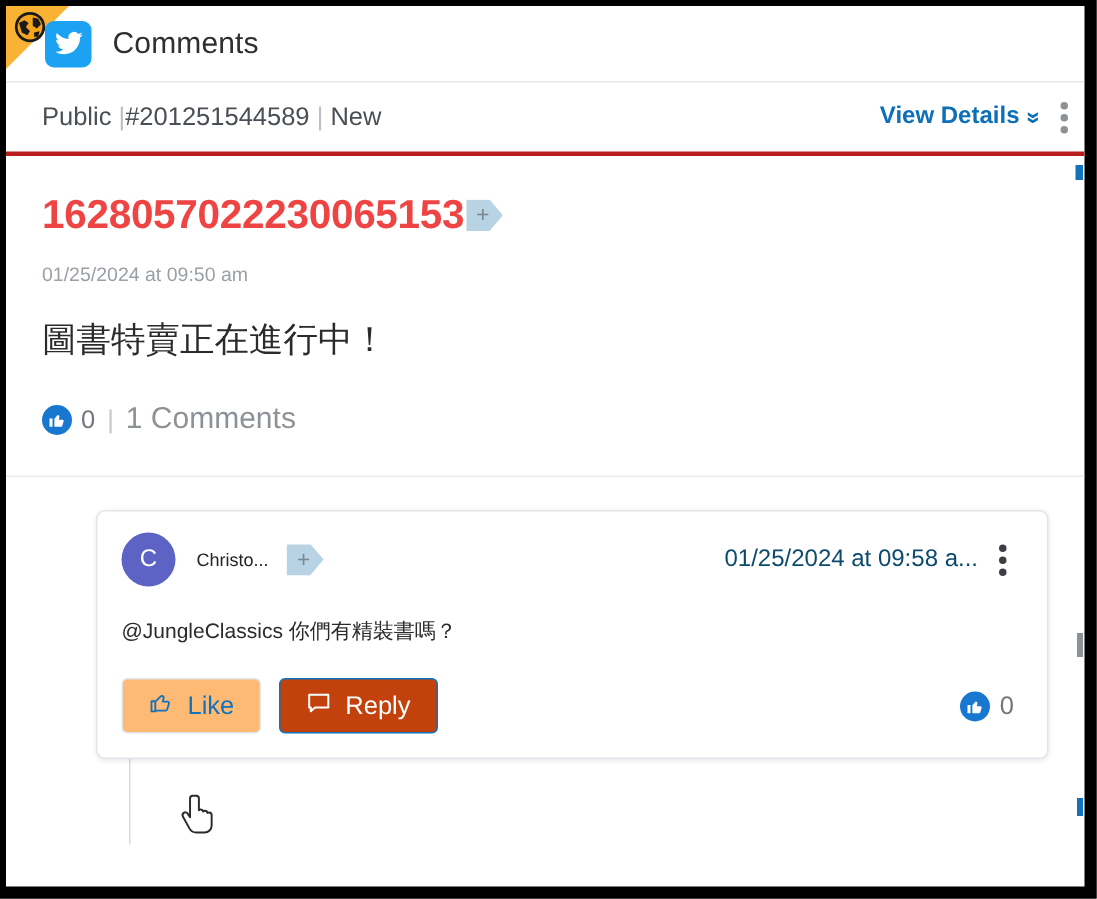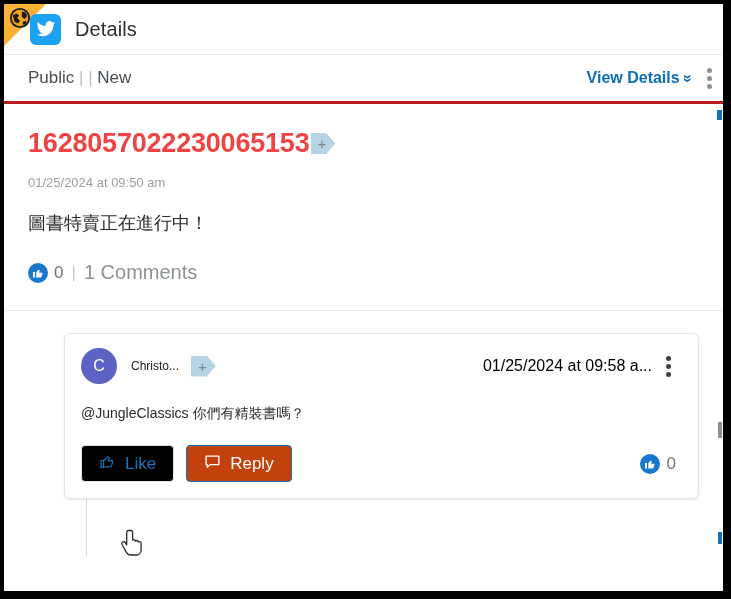--- a/index.html
+++ b/index.html
@@ -152,21 +152,21 @@
     clip-path: polygon(0 0, calc(100% - 9px) 0, 100% 50%, calc(100% - 9px) 100%, 0 100%);
     cursor: pointer;
   }
   #post-timestamp {
     margin-top: 16px;
     font-size: 13px;
     color: #9aa0a6;
   }
   #post-text {
     margin-top: 21px;
-    font-size: 18px;
+    font-size: 23px;
     color: #2b2b2b;
   }
   #post-stats {
     margin-top: 26px;
     display: flex;
     align-items: center;
     gap: 6px;
   }
   .thumb-circle {
     width: 20px;
@@ -231,21 +231,21 @@
     flex: none;
   }
   #comment-author {
     margin-left: 14px;
     font-size: 12px;
     color: #232323;
   }
   #comment-head-spacer { flex: 1 1 auto; }
   #comment-timestamp {
     font-size: 16px;
-    color: #000000;
+    color: #0c4a6e;
     white-space: nowrap;
   }
   #comment-body {
     margin-top: 21px;
     font-size: 14px;
     color: #2b2b2b;
   }
   #comment-actions {
     margin-top: 22px;
     display: flex;
@@ -256,21 +256,21 @@
     border-radius: 4px;
     display: flex;
     align-items: center;
     gap: 9px;
     font-size: 17px;
     padding: 0 17px;
     cursor: pointer;
     box-sizing: border-box;
   }
   #like-button {
-    background: #000000;
+    background: #fdba74;
     border: 1px solid #dfe3e7;
     color: #1272bb;
   }
   #reply-button {
     background: #c2410c;
     border: 1px solid #0d72b9;
     color: #ffffff;
     margin-left: 12px;
   }
   #comment-actions-spacer { flex: 1 1 auto; }
@@ -309,26 +309,27 @@
       <path d="M14 5 L18 6 L20 10 L17 13 L14 11 Z" fill="#1b1b1b"></path>
       <path d="M15 16 L19 15 L18 19 L15 19 Z" fill="#1b1b1b"></path>
     </svg>
 
     <div id="twitter-icon">
       <svg width="20" height="20" viewBox="0 0 24 24" aria-hidden="true">
         <path fill="#ffffff" d="M23 4.9c-.8.4-1.7.6-2.6.8a4.6 4.6 0 0 0 2-2.5c-.9.5-1.9.9-2.9 1.1a4.5 4.5 0 0 0-7.8 4.1A12.9 12.9 0 0 1 2.3 3.6a4.5 4.5 0 0 0 1.4 6 4.4 4.4 0 0 1-2-.6v.1c0 2.2 1.5 4 3.6 4.4a4.5 4.5 0 0 1-2 .1 4.5 4.5 0 0 0 4.2 3.1A9 9 0 0 1 1 18.6a12.8 12.8 0 0 0 7 2c8.3 0 12.8-6.9 12.8-12.8v-.6c.9-.6 1.6-1.4 2.2-2.3z"></path>
       </svg>
     </div>
 
-    <div id="channel-name">Details</div>
+    <div id="channel-name">Comments</div>
   </div>
 
   <div id="meta-bar">
     <span class="meta-text">Public</span>
     <span class="meta-sep"> |</span>
+    <span class="meta-text">#201251544589</span>
     <span class="meta-sep"> | </span>
     <span class="meta-text">New</span>
     <div id="meta-spacer"></div>
     <div id="view-details-btn">
       <span>View Details</span>
       <span id="chevron-down-icon">»</span>
     </div>
     <div class="kebab-icon" id="header-kebab">
       <span></span>
         <span></span>

